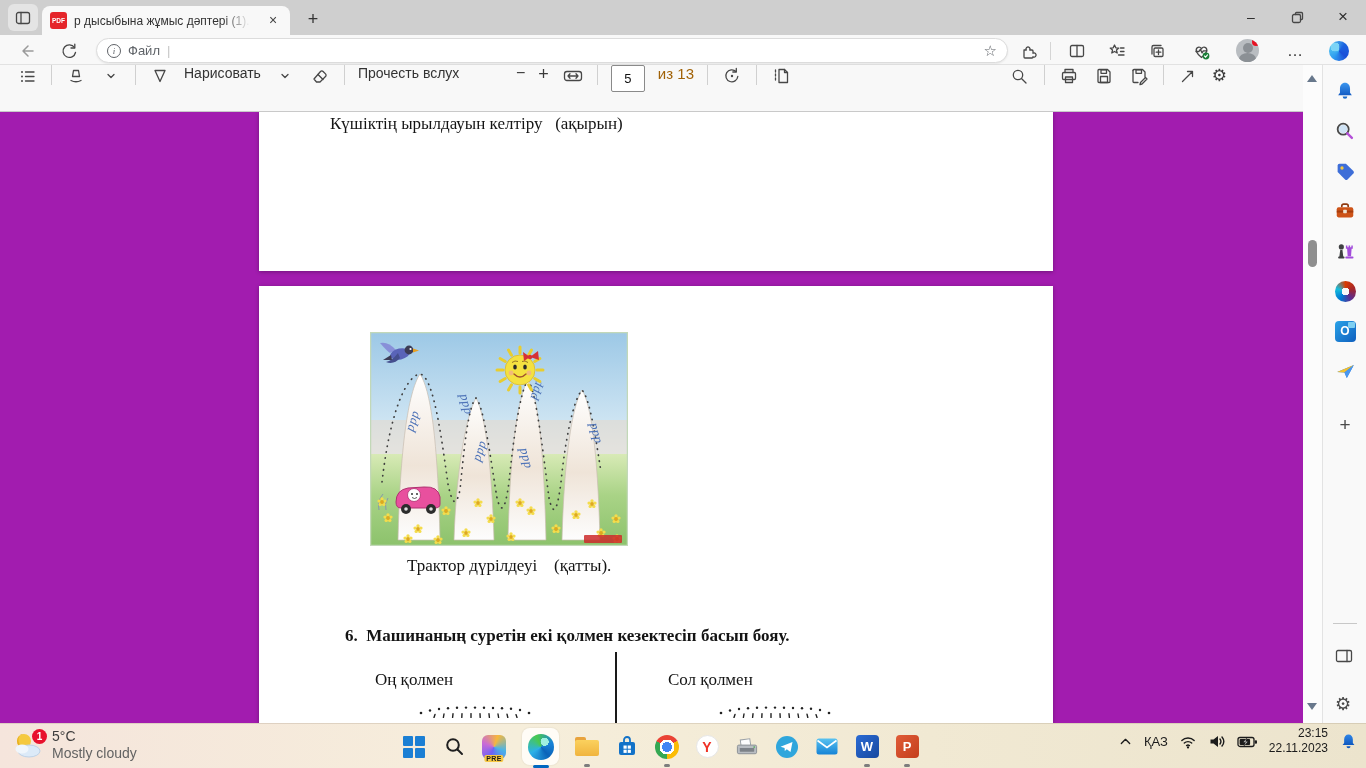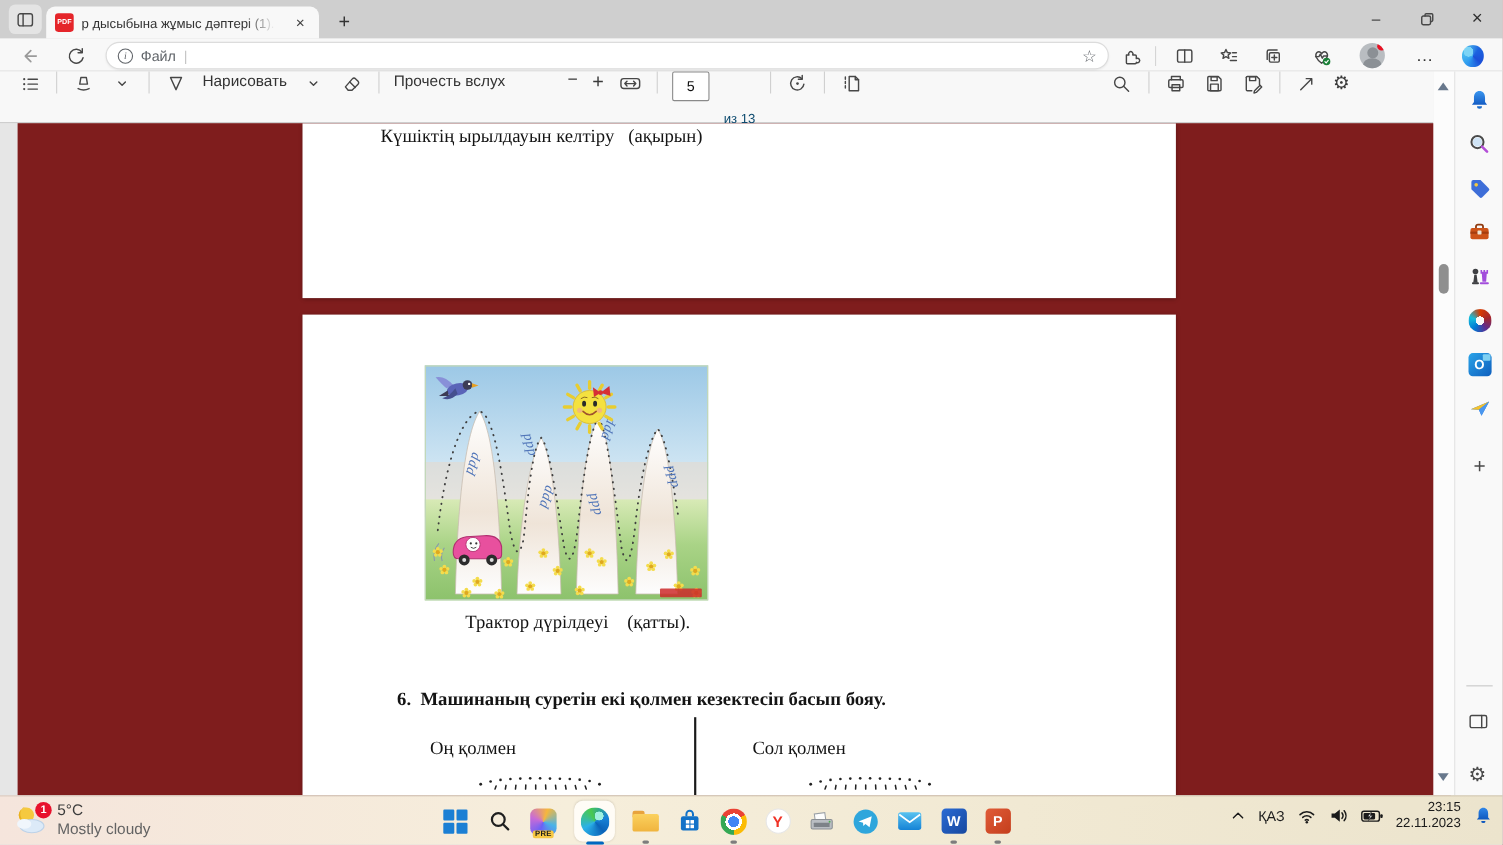--- a/index.html
+++ b/index.html
@@ -50,26 +50,26 @@
 
   
   .pdfbar { position:absolute; left:0; top:65px; width:1303px; height:47px; background:#f8f8f8;
             border-bottom:1px solid #c9c9c9; }
   .pdfbar .grp { position:absolute; top:0; height:46px; display:flex; gap:13px; }
   .tbico { width:22px; height:22px; display:flex; align-items:center; justify-content:center; }
   .tdiv { width:1px; height:20px; background:#d0d0d0; }
   .tblabel { font-size:14px; color:#333; white-space:nowrap; }
   .page-input { width:34px; height:27px; border:1px solid #8a8a8a; border-radius:2px; background:#fff;
                 text-align:center; font-size:13px; color:#111; font-family:"Liberation Sans",sans-serif; }
-  .ofpages { font-size:12px; color:#0c4a6e;margin-top:36px; }
+  .ofpages { font-size:15px; color:#a16207; }
   .glyph16 { font-size:16px; color:#3a3a3a; line-height:1; }
   .gear-glyph { font-size:17px; color:#3a3a3a; }
 
   
-  .viewer { position:absolute; left:16px; top:112px; width:1303px; height:611px; background:#7f1d1d; overflow:hidden; }
+  .viewer { position:absolute; left:0; top:112px; width:1303px; height:611px; background:#a21caf; overflow:hidden; }
   .page { position:absolute; left:259px; width:794px; background:#fff; box-shadow:0 1px 4px rgba(0,0,0,.3); }
   .page1 { top:0; height:159px; }
   .page2 { top:174px; height:437px; overflow:hidden; }
   .docline { position:absolute; font-family:"Liberation Serif",serif; font-size:17px; color:#141414; white-space:pre; }
   .docbold { font-weight:bold; }
   .col-divider { position:absolute; left:356px; top:366px; width:2px; height:71px; background:#1a1a1a; }
   .pic { position:absolute; left:111px; top:46px; width:258px; height:214px; }
   .dots-svg { position:absolute; width:122px; height:16px; }
 
   

